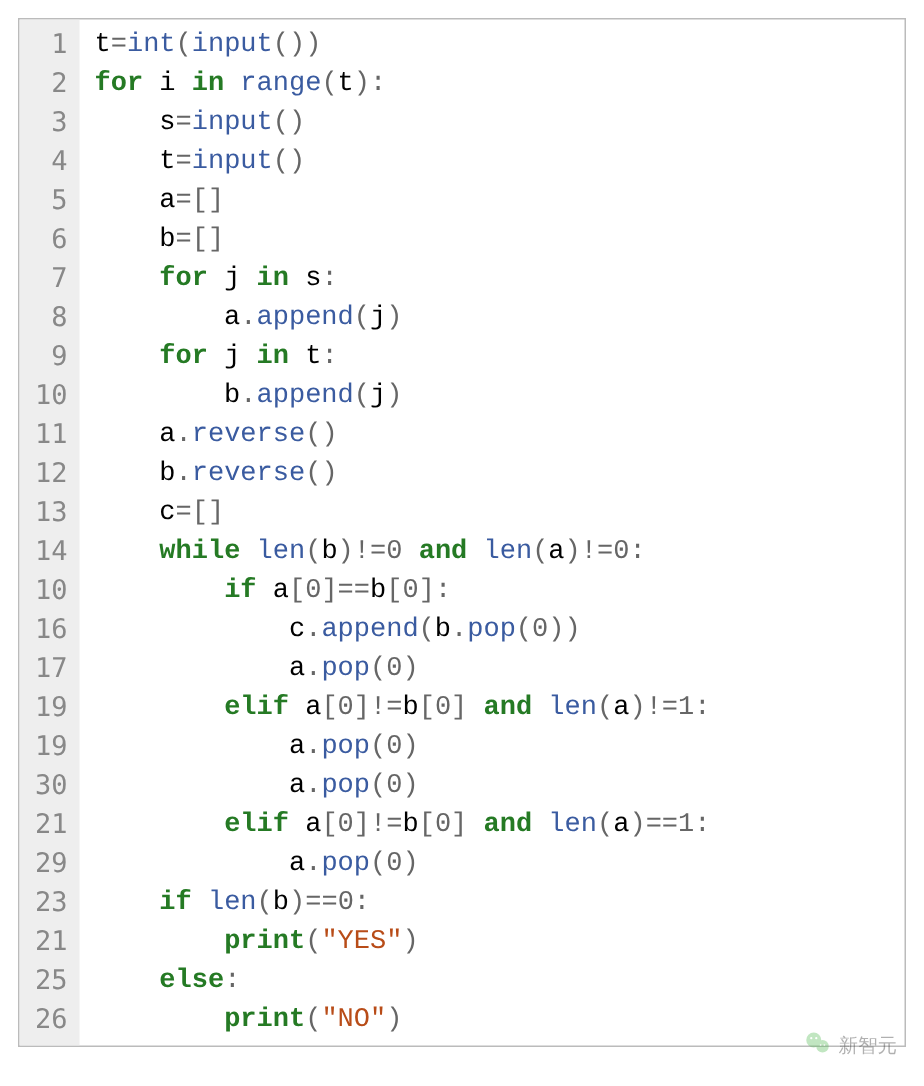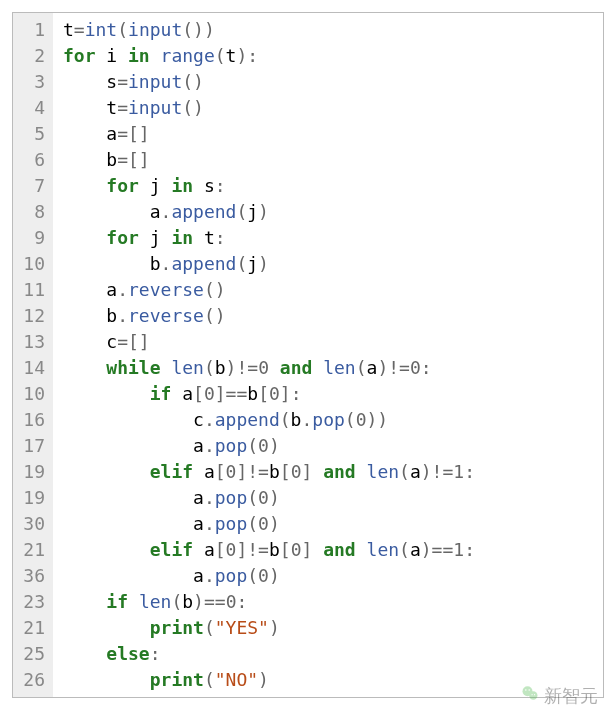--- a/index.html
+++ b/index.html
@@ -1,27 +1,27 @@
 <!DOCTYPE html>
 <html><head>
 <meta charset="utf-8">
 <style>
   body{margin:0;background:#fff;font-family:sans-serif;}
   .frame{width:616px;height:724px;box-sizing:border-box;padding:12px;position:relative;}
   .codebox{border:1px solid #bbb;background:#fff;display:flex;font-family:"DejaVu Sans Mono",Menlo,Consolas,monospace;font-size:18px;line-height:26px;overflow:hidden;}
   .gutter{background:#eee;color:#888;text-align:right;padding:4px 8px 4px 6px;user-select:none;min-width:26px;}
   .gutter div{height:26px;}
   .code{padding:4px 0 4px 10px;white-space:pre;color:#000;}
-  .code .row{height:26px;}
+  .code .row{height:26px;font-family:Liberation Mono, monospace;}
   .op{color:#666;}
   .kw{color:#257a24;font-weight:bold;}
   .fn{color:#3a5ba0;}
   .num{color:#666;}
   .str{color:#b84c18;}
-  .watermark{position:absolute;right:18px;bottom:16px;display:flex;align-items:center;opacity:.38;font-size:18px;color:#333;gap:4px;}
+  .watermark{position:absolute;right:18px;bottom:16px;display:flex;align-items:center;opacity:.38;font-size:13px;color:#333;gap:4px;}
   .watermark svg{width:20px;height:20px;}
 </style>
 </head>
 <body>
 
 <div class="frame">
   <div class="codebox">
     <div class="gutter" id="gutter">
         <div>1</div>
         <div>2</div>
@@ -37,21 +37,21 @@
         <div>12</div>
         <div>13</div>
         <div>14</div>
         <div>10</div>
         <div>16</div>
         <div>17</div>
         <div>19</div>
         <div>19</div>
         <div>30</div>
         <div>21</div>
-        <div>36</div>
+        <div>29</div>
         <div>23</div>
         <div>21</div>
         <div>25</div>
         <div>26</div>
       </div>
     <div class="code" id="code"><div class="row">t<span class="op">=</span><span class="fn">int</span><span class="op">(</span><span class="fn">input</span><span class="op">()</span><span class="op">)</span></div><div class="row"><span class="kw">for</span> i <span class="kw">in</span> <span class="fn">range</span><span class="op">(</span>t<span class="op">):</span></div><div class="row">    s<span class="op">=</span><span class="fn">input</span><span class="op">()</span></div><div class="row">    t<span class="op">=</span><span class="fn">input</span><span class="op">()</span></div><div class="row">    a<span class="op">=</span><span class="op">[]</span></div><div class="row">    b<span class="op">=</span><span class="op">[]</span></div><div class="row">    <span class="kw">for</span> j <span class="kw">in</span> s<span class="op">:</span></div><div class="row">        a<span class="op">.</span><span class="fn">append</span><span class="op">(</span>j<span class="op">)</span></div><div class="row">    <span class="kw">for</span> j <span class="kw">in</span> t<span class="op">:</span></div><div class="row">        b<span class="op">.</span><span class="fn">append</span><span class="op">(</span>j<span class="op">)</span></div><div class="row">    a<span class="op">.</span><span class="fn">reverse</span><span class="op">()</span></div><div class="row">    b<span class="op">.</span><span class="fn">reverse</span><span class="op">()</span></div><div class="row">    c<span class="op">=</span><span class="op">[]</span></div><div class="row">    <span class="kw">while</span> <span class="fn">len</span><span class="op">(</span>b<span class="op">)</span><span class="op">!=</span><span class="num">0</span> <span class="kw">and</span> <span class="fn">len</span><span class="op">(</span>a<span class="op">)</span><span class="op">!=</span><span class="num">0</span><span class="op">:</span></div><div class="row">        <span class="kw">if</span> a<span class="op">[</span><span class="num">0</span><span class="op">]</span><span class="op">==</span>b<span class="op">[</span><span class="num">0</span><span class="op">]:</span></div><div class="row">            c<span class="op">.</span><span class="fn">append</span><span class="op">(</span>b<span class="op">.</span><span class="fn">pop</span><span class="op">(</span><span class="num">0</span><span class="op">))</span></div><div class="row">            a<span class="op">.</span><span class="fn">pop</span><span class="op">(</span><span class="num">0</span><span class="op">)</span></div><div class="row">        <span class="kw">elif</span> a<span class="op">[</span><span class="num">0</span><span class="op">]</span><span class="op">!=</span>b<span class="op">[</span><span class="num">0</span><span class="op">]</span> <span class="kw">and</span> <span class="fn">len</span><span class="op">(</span>a<span class="op">)</span><span class="op">!=</span><span class="num">1</span><span class="op">:</span></div><div class="row">            a<span class="op">.</span><span class="fn">pop</span><span class="op">(</span><span class="num">0</span><span class="op">)</span></div><div class="row">            a<span class="op">.</span><span class="fn">pop</span><span class="op">(</span><span class="num">0</span><span class="op">)</span></div><div class="row">        <span class="kw">elif</span> a<span class="op">[</span><span class="num">0</span><span class="op">]</span><span class="op">!=</span>b<span class="op">[</span><span class="num">0</span><span class="op">]</span> <span class="kw">and</span> <span class="fn">len</span><span class="op">(</span>a<span class="op">)</span><span class="op">==</span><span class="num">1</span><span class="op">:</span></div><div class="row">            a<span class="op">.</span><span class="fn">pop</span><span class="op">(</span><span class="num">0</span><span class="op">)</span></div><div class="row">    <span class="kw">if</span> <span class="fn">len</span><span class="op">(</span>b<span class="op">)</span><span class="op">==</span><span class="num">0</span><span class="op">:</span></div><div class="row">        <span class="kw">print</span><span class="op">(</span><span class="str">"YES"</span><span class="op">)</span></div><div class="row">    <span class="kw">else</span><span class="op">:</span></div><div class="row">        <span class="kw">print</span><span class="op">(</span><span class="str">"NO"</span><span class="op">)</span></div></div>
   </div>
   <div class="watermark">
     <span>
       <svg viewBox="0 0 24 24" fill="#5fbf5f">

